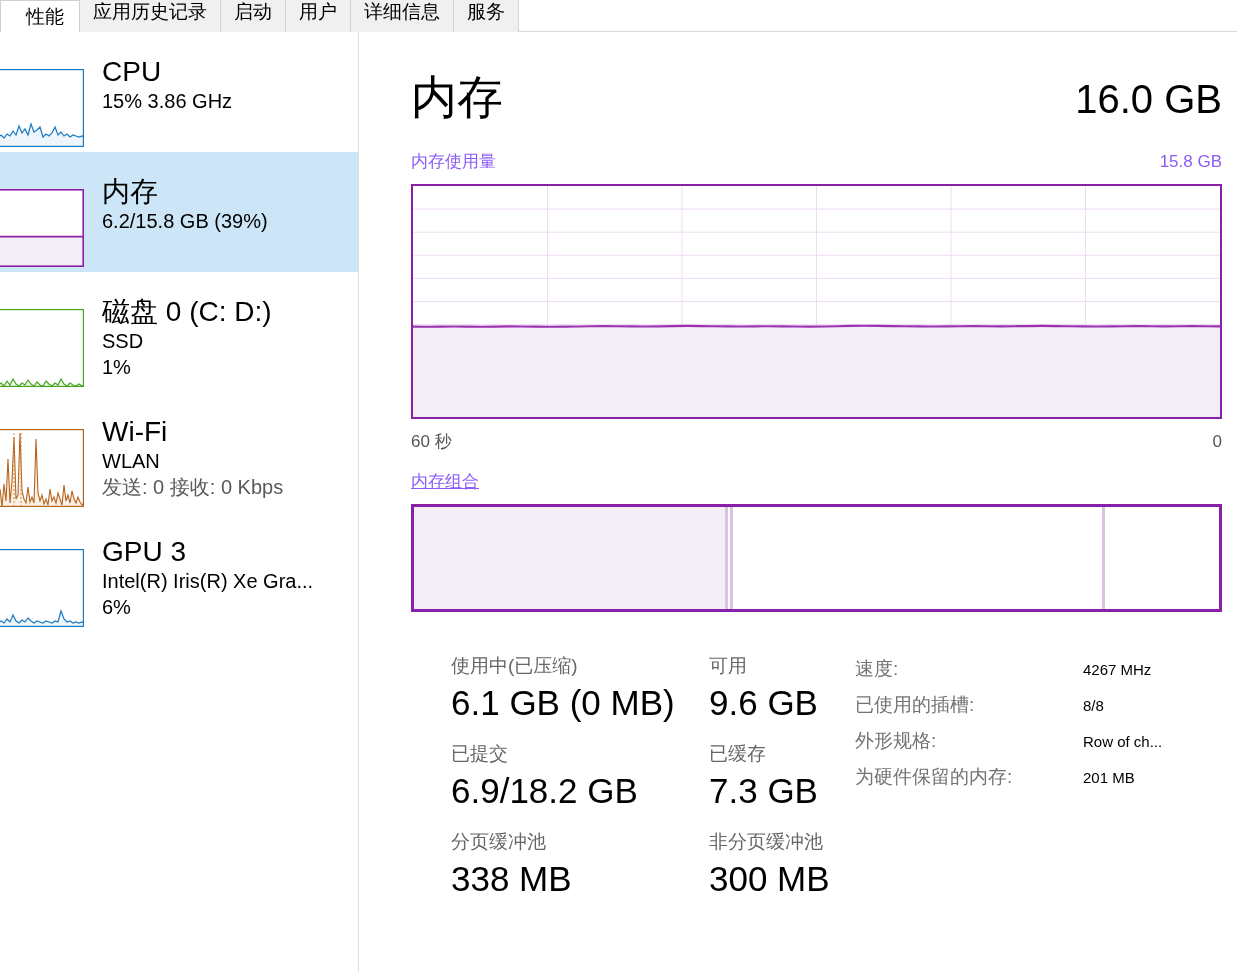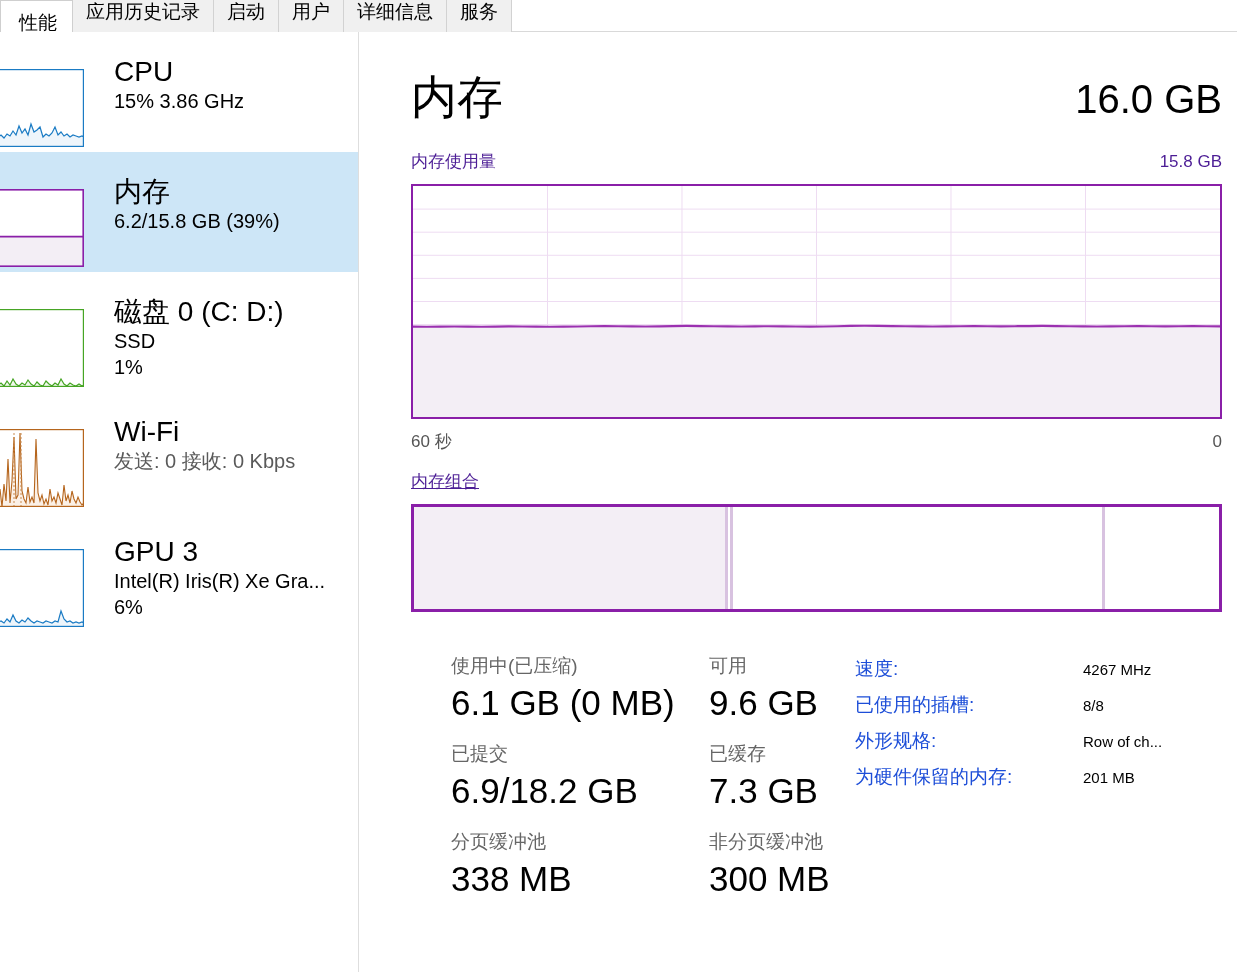--- a/index.html
+++ b/index.html
@@ -50,41 +50,40 @@
     position: relative;
     z-index: 1;
     white-space: nowrap;
   }
   .tab.active {
     background: #ffffff;
     border-color: #cfcfcf;
     z-index: 3;
     height: 32px;
   }
-  .tab:first-child { padding-left: 18px; padding-right: 15px; align-items: flex-end; }
+  .tab:first-child { padding-left: 25px; padding-right: 15px; }
 
   
   #sidebar {
     position: absolute;
     left: 0; top: 32px;
     width: 359px;
     height: 940px;
     background: #ffffff;
     border-right: 1px solid #dedede;
     box-sizing: border-box;
     overflow: hidden;
   }
   .side-item {
     position: relative;
     display: flex;
     align-items: flex-start;
     height: 120px;
     box-sizing: border-box;
     padding-top: 8px;
-    gap: 12px;
   }
   .side-item.selected { background: #cde6f7; }
 
   .mini-graph {
     width: 86px;
     height: 78px;
     margin-left: -2px;
     margin-top: 29px;
     box-sizing: border-box;
     flex: none;
@@ -144,21 +143,21 @@
   }
 
   .graph-caption {
     position: absolute;
     width: 811px;
     left: 51px;
     display: flex;
     justify-content: space-between;
     font-size: 17px;
     line-height: 20px;
-    color: #4c1d95;
+    color: #8b5cf6;
   }
   #cap-usage { top: 120px; }
   #cap-time  { top: 400px; color: #555; }
   #cap-comp  { top: 440px; text-decoration: underline; }
 
   #usage-graph {
     position: absolute;
     left: 51px; top: 152px;
     width: 811px; height: 235px;
     border: 2px solid #8a1fa8;
@@ -214,21 +213,21 @@
     left: 495px; top: 624px;
     width: 380px;
   }
   .spec-row {
     display: flex;
     align-items: baseline;
     height: 36px;
   }
   .spec-label {
     font-size: 19px;
-    color: #1d4ed8;
+    color: #737373;
     width: 228px;
     white-space: nowrap;
   }
   .spec-value {
     font-size: 15px;
     color: #000;
     white-space: nowrap;
   }
 </style>
 </head>
@@ -306,20 +305,21 @@
       <svg viewBox="0 0 86 78" preserveAspectRatio="none">
         <polygon fill="#fbf0e6" points="0,78 2,60 4,78 6,55 8,72 10,30 12,74 14,52 16,8 18,70 20,66 22,4 24,62 26,70 28,74 30,58 32,73 34,68 36,74 38,10 40,64 42,72 44,66 46,75 48,70 50,76 52,60 54,72 56,68 58,74 60,64 62,70 64,76 66,56 68,72 70,66 72,74 74,62 76,70 78,74 80,68 82,73 84,76 86,74 86,78 0,78"></polygon>
         <polyline fill="none" stroke="#b5651d" stroke-width="1.1" points="0,78 2,60 4,78 6,55 8,72 10,30 12,74 14,52 16,8 18,70 20,66 22,4 24,62 26,70 28,74 30,58 32,73 34,68 36,74 38,10 40,64 42,72 44,66 46,75 48,70 50,76 52,60 54,72 56,68 58,74 60,64 62,70 64,76 66,56 68,72 70,66 72,74 74,62 76,70 78,74 80,68 82,73 84,76 86,74"></polyline>
         <line x1="16" y1="4" x2="16" y2="78" stroke="#c98a4f" stroke-width="1" stroke-dasharray="2,2"></line>
         <line x1="23" y1="4" x2="23" y2="78" stroke="#c98a4f" stroke-width="1" stroke-dasharray="2,2"></line>
         <rect x="0.6" y="0.6" width="84.8" height="76.8" fill="none" stroke="#b5651d" stroke-width="1.2"></rect>
       </svg>
     </div>
     <div class="side-text">
       <div class="side-title">Wi-Fi</div>
+      <div class="side-sub">WLAN</div>
       <div class="side-sub gray">发送: 0 接收: 0 Kbps</div>
     </div>
   </div>
 
   <div class="side-item">
     <div class="mini-graph">
       <svg viewBox="0 0 86 78" preserveAspectRatio="none">
         <polygon fill="#eef5fb" points="0,73 3,72 6,74 9,70 12,73 15,66 18,72 21,74 24,71 27,73 30,69 33,72 36,74 39,72 42,73 45,74 48,72 51,73 54,74 57,72 60,73 63,62 66,70 69,73 72,72 75,74 78,73 81,74 84,73 86,74 86,78 0,78"></polygon>
         <polyline fill="none" stroke="#1a7bc4" stroke-width="1.2" points="0,73 3,72 6,74 9,70 12,73 15,66 18,72 21,74 24,71 27,73 30,69 33,72 36,74 39,72 42,73 45,74 48,72 51,73 54,74 57,72 60,73 63,62 66,70 69,73 72,72 75,74 78,73 81,74 84,73 86,74"></polyline>
         <rect x="0.6" y="0.6" width="84.8" height="76.8" fill="none" stroke="#1a7bc4" stroke-width="1.2"></rect>

